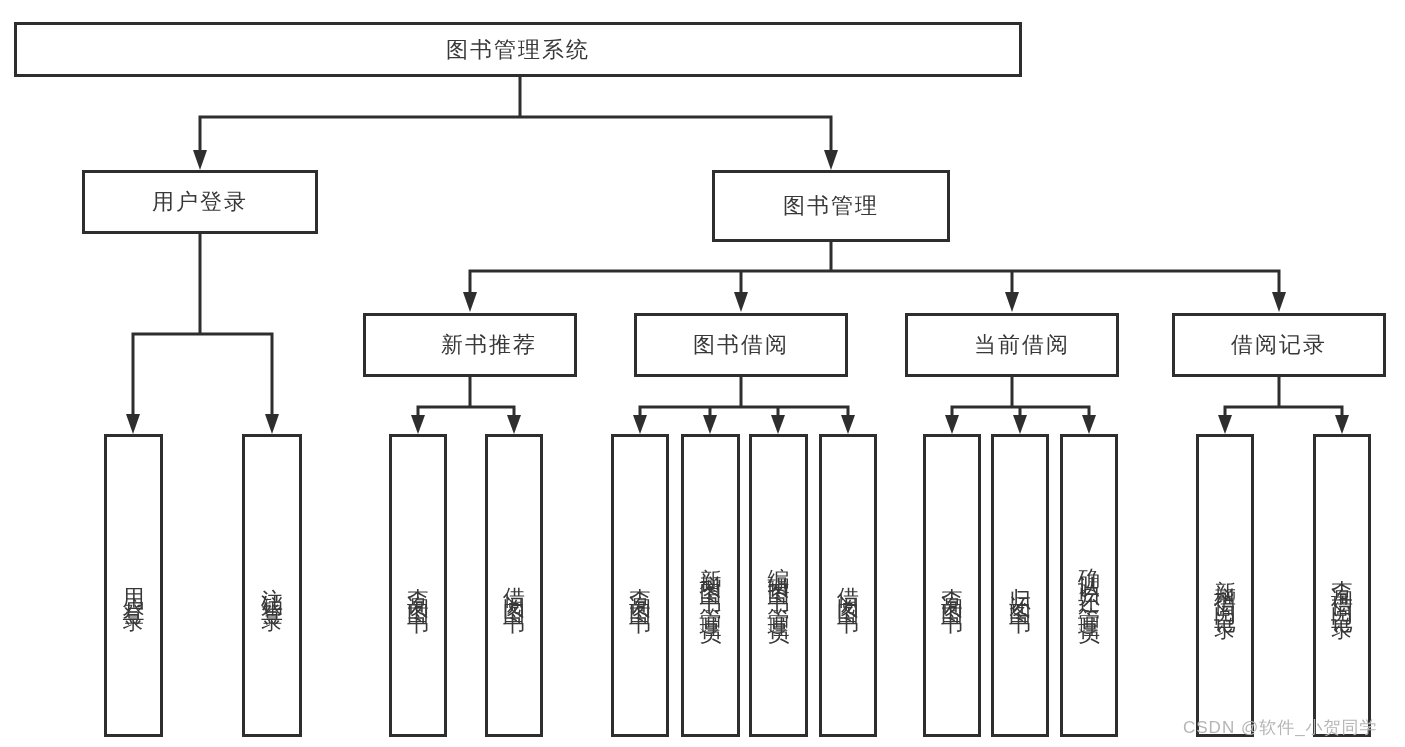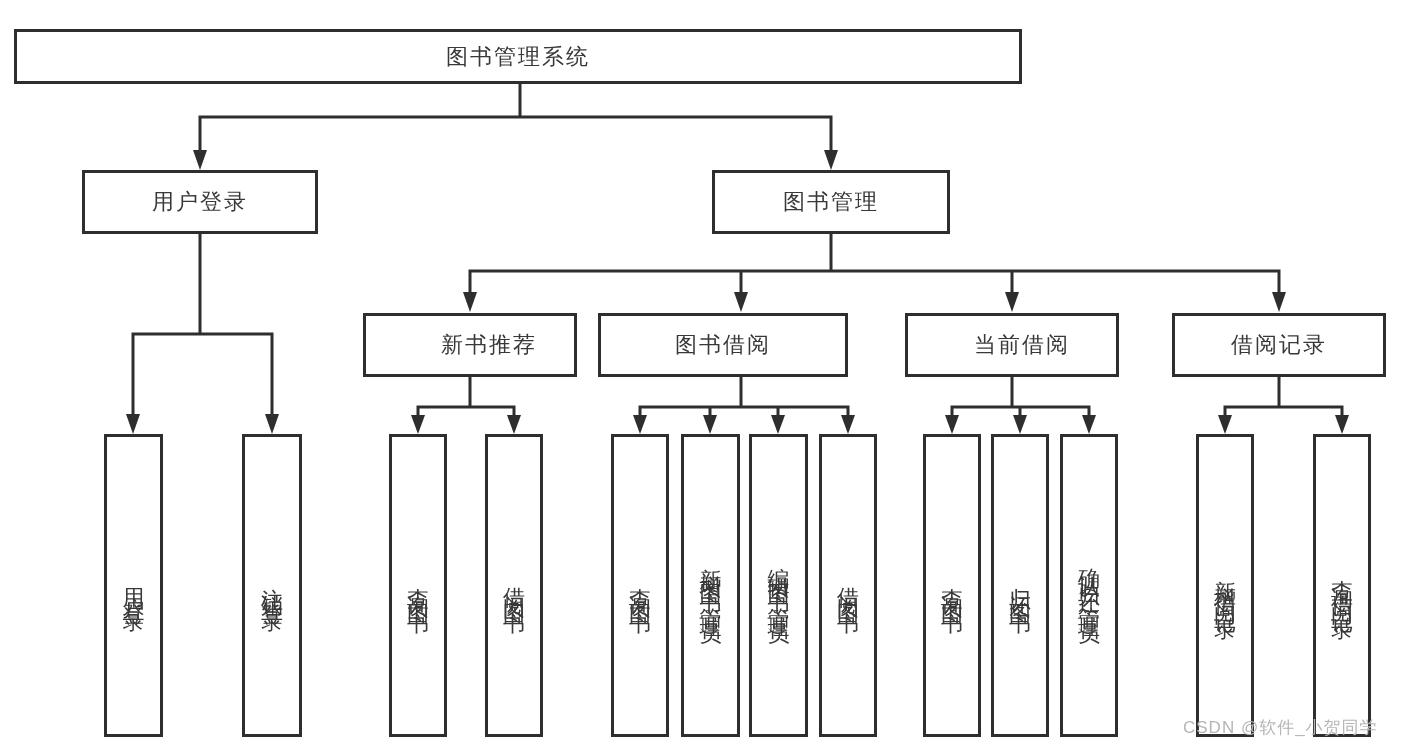--- a/index.html
+++ b/index.html
@@ -87,35 +87,35 @@
     <path d="M1012,377 V407 M952,407 H1089 M952,407 V415 M1020,407 V415 M1089,407 V415"></path>
     <polygon points="945,415 959,415 952,434"></polygon>
     <polygon points="1013,415 1027,415 1020,434"></polygon>
     <polygon points="1082,415 1096,415 1089,434"></polygon>
 
     <path d="M1279,377 V407 M1225,407 H1342 M1225,407 V415 M1342,407 V415"></path>
     <polygon points="1218,415 1232,415 1225,434"></polygon>
     <polygon points="1335,415 1349,415 1342,434"></polygon>
   </svg>
 
-  <div class="node" style="left:14px;top:29px;width:1008px;height:55px;">
+  <div class="node" style="left:14px;top:22px;width:1008px;height:55px;">
     <span class="lbl">图书管理系统</span>
   </div>
 
   <div class="node" style="left:82px;top:170px;width:236px;height:64px;">
     <span class="lbl">用户登录</span>
   </div>
-  <div class="node" style="left:712px;top:170px;width:238px;height:64px;">
+  <div class="node" style="left:712px;top:170px;width:238px;height:72px;">
     <span class="lbl">图书管理</span>
   </div>
 
   <div class="node" style="left:363px;top:313px;width:214px;height:64px;padding-left:38px;">
     <span class="lbl">新书推荐</span>
   </div>
-  <div class="node" style="left:598px;top:313px;width:250px;height:64px;">
+  <div class="node" style="left:634px;top:313px;width:214px;height:64px;">
     <span class="lbl">图书借阅</span>
   </div>
   <div class="node" style="left:905px;top:313px;width:214px;height:64px;padding-left:20px;">
     <span class="lbl">当前借阅</span>
   </div>
   <div class="node" style="left:1172px;top:313px;width:214px;height:64px;">
     <span class="lbl">借阅记录</span>
   </div>
 
   <div class="node v" style="left:104px;top:434px;width:59px;height:303px;">

